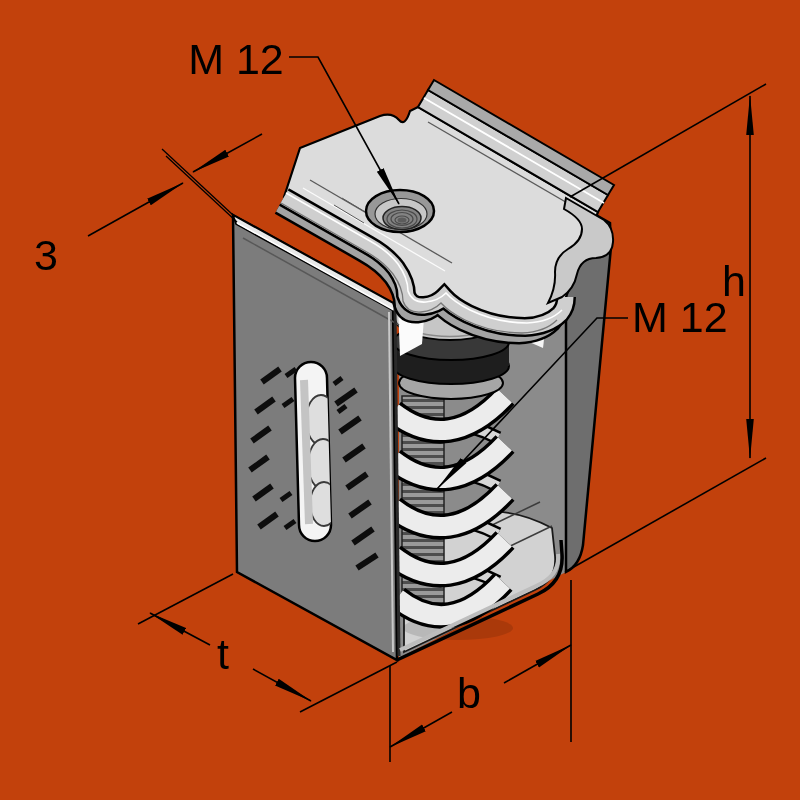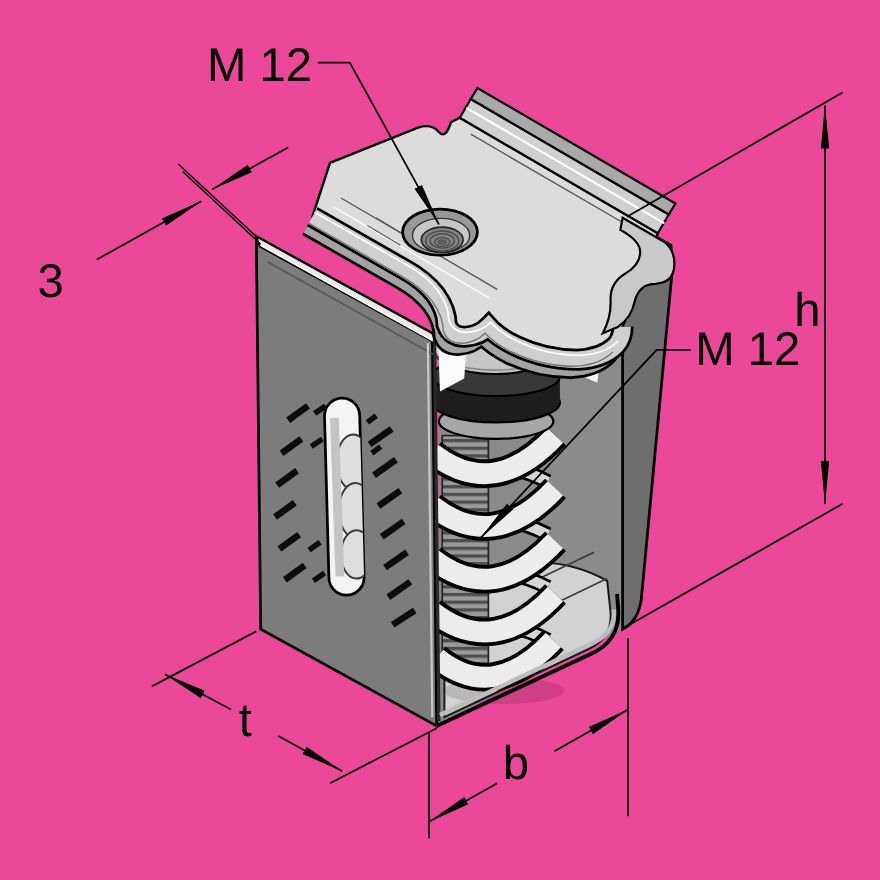--- a/index.html
+++ b/index.html
@@ -1,16 +1,16 @@
 <!DOCTYPE html>
 <html><head>
 <meta charset="utf-8">
 <style>
   html,body{margin:0;padding:0;background:#ffffff;}
-  .canvas{width:800px;height:800px;background:#ec4899;position:relative;overflow:hidden;}
+  .canvas{width:800px;height:800px;background:#c2410c;position:relative;overflow:hidden;}
   svg{display:block;}
   text{font-family:"Liberation Sans", sans-serif;fill:#000;}
   .dim-label{font-size:43px;}
 </style>
 </head>
 <body>
 
 <div class="canvas">
 <svg width="800" height="800" viewBox="0 0 800 800">
   <defs>

